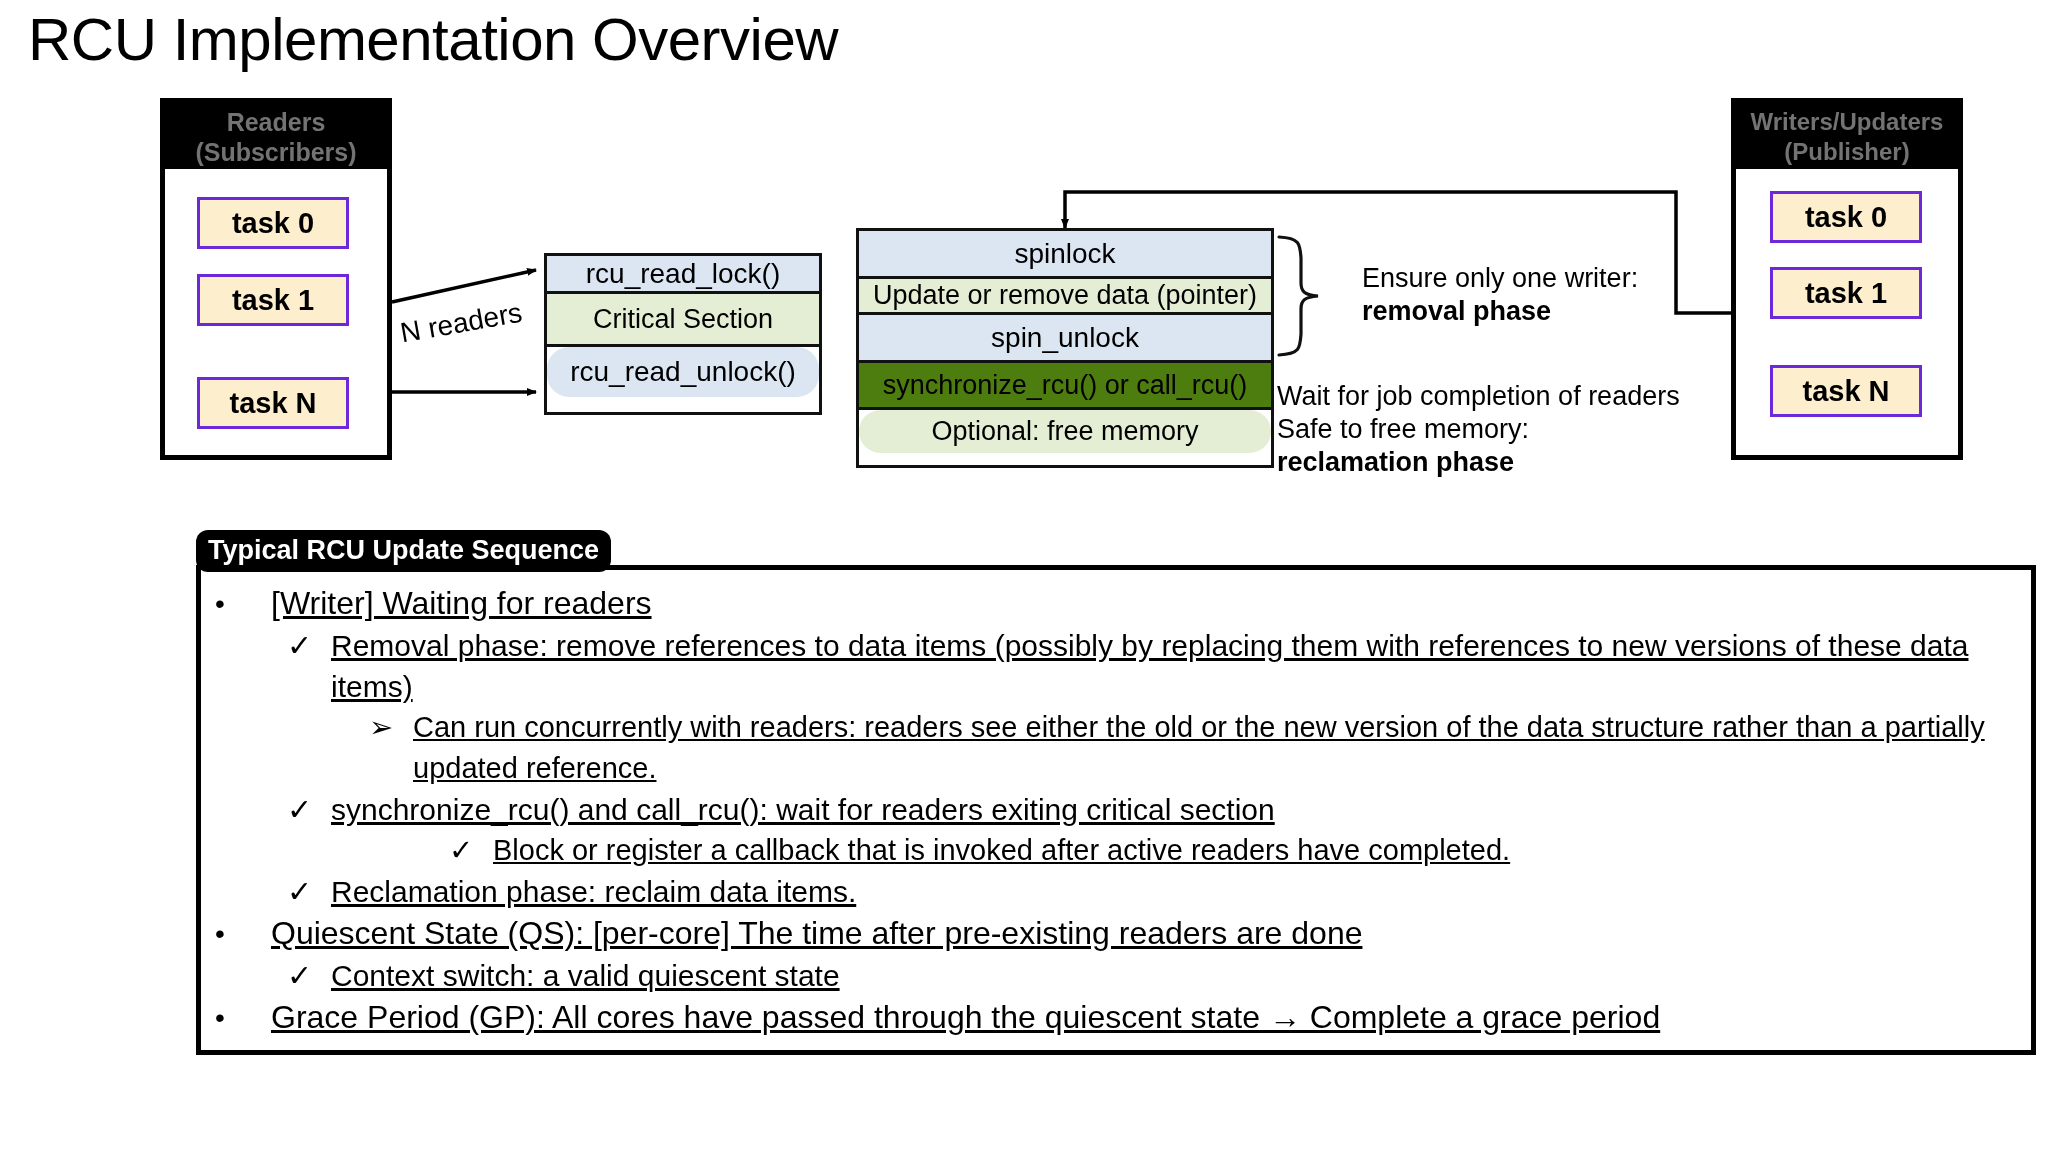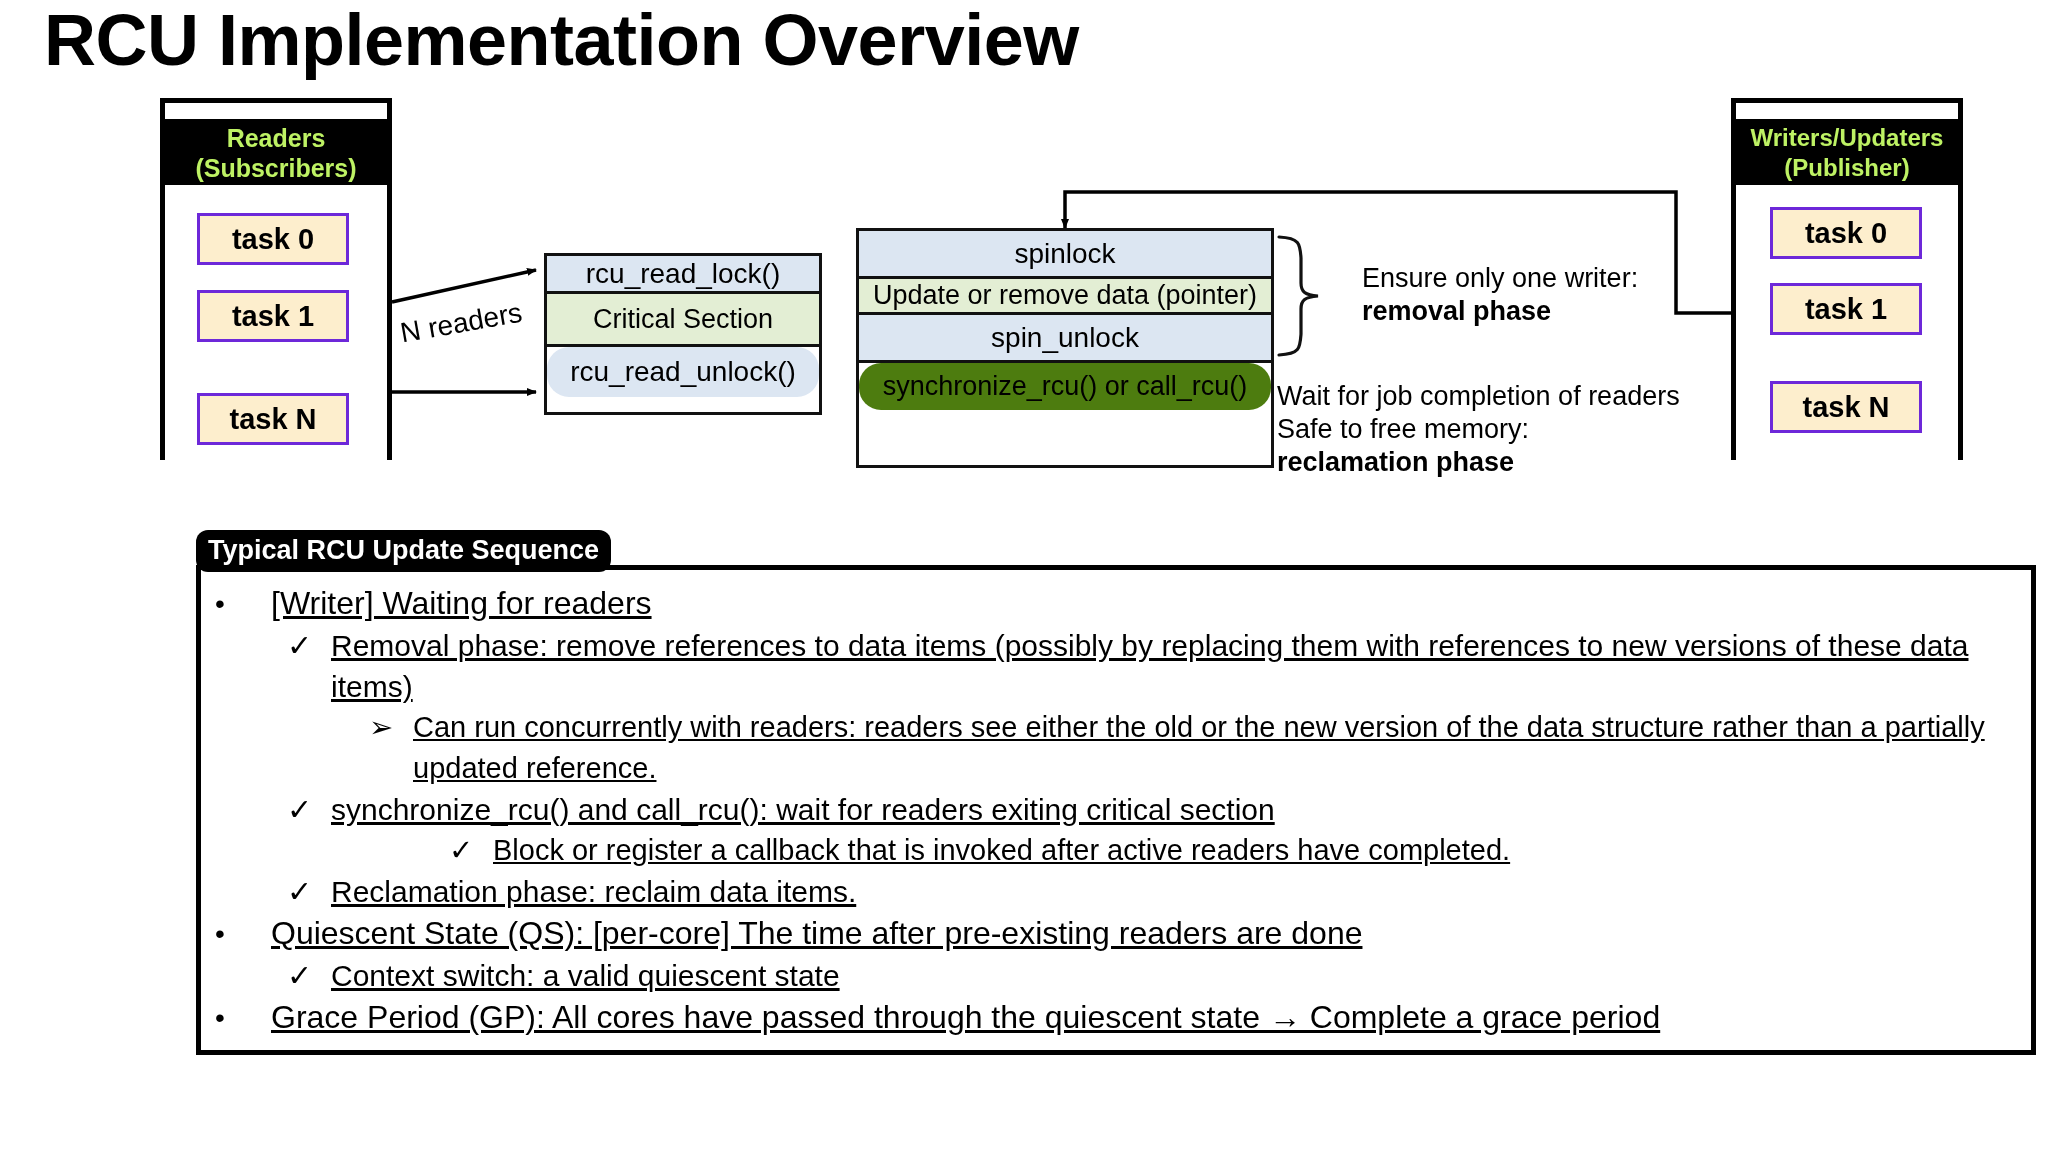--- a/index.html
+++ b/index.html
@@ -5,32 +5,31 @@
   html,body{margin:0;padding:0;background:#ffffff;}
   body{
     width:2048px;height:1152px;position:relative;overflow:hidden;
     font-family:"Liberation Sans","DejaVu Sans",sans-serif;
     color:#000000;
   }
   .abs{position:absolute;}
 
   
   #page-title{
-    left:44px;top:2px;width:1400px;
-    font-size:72px;line-height:76px;font-weight:700;
+    left:28px;top:2px;width:1400px;
+    font-size:60px;line-height:76px;font-weight:400;
     letter-spacing:-0.5px;white-space:nowrap;
   }
 
   
   .group-panel{border:5px solid #000;background:#fff;box-sizing:border-box;}
   .group-header{
-    background:#000;color:#bef264;font-weight:bold;text-align:center;
+    background:#000;color:#737373;font-weight:bold;text-align:center;
     font-size:25px;line-height:30px;padding:4px 0 6px 0;
     box-sizing:border-box;
-    margin-top:16px;
   }
   .group-body{position:relative;background:#fff;}
   .task-box{
     position:absolute;background:#fdeecd;border:3px solid #6d28d9;
     text-align:center;font-size:29px;line-height:46px;box-sizing:border-box;font-weight:bold;
   }
 
   
   .stack{position:absolute;border:3px solid #111;box-sizing:border-box;background:#fff;}
   .stack-row{
@@ -111,20 +110,21 @@
   <div class="stack-row c-blue" style="height:38px;">rcu_read_lock()</div>
   <div class="stack-row c-green" style="height:53px;font-size:27px;">Critical Section</div>
   <div class="stack-row c-blue" style="height:50px;">rcu_read_unlock()</div>
 </div>
 
 <div class="stack" style="left:856px;top:228px;width:418px;height:240px;">
   <div class="stack-row c-blue" style="height:48px;">spinlock</div>
   <div class="stack-row c-green" style="height:36px;font-size:27px;">Update or remove data (pointer)</div>
   <div class="stack-row c-blue" style="height:48px;">spin_unlock</div>
   <div class="stack-row c-peach" style="height:47px;font-size:27px;">synchronize_rcu() or call_rcu()</div>
+  <div class="stack-row c-green" style="height:43px;font-size:27px;">Optional: free memory</div>
 </div>
 
 <div class="annot" style="left:1362px;top:262px;">
   <div>Ensure only one writer:</div>
   <div style="font-weight:bold;">removal phase</div>
 </div>
 
 <div class="annot" style="left:1277px;top:380px;">
   <div>Wait for job completion of readers</div>
   <div>Safe to free memory:</div>

